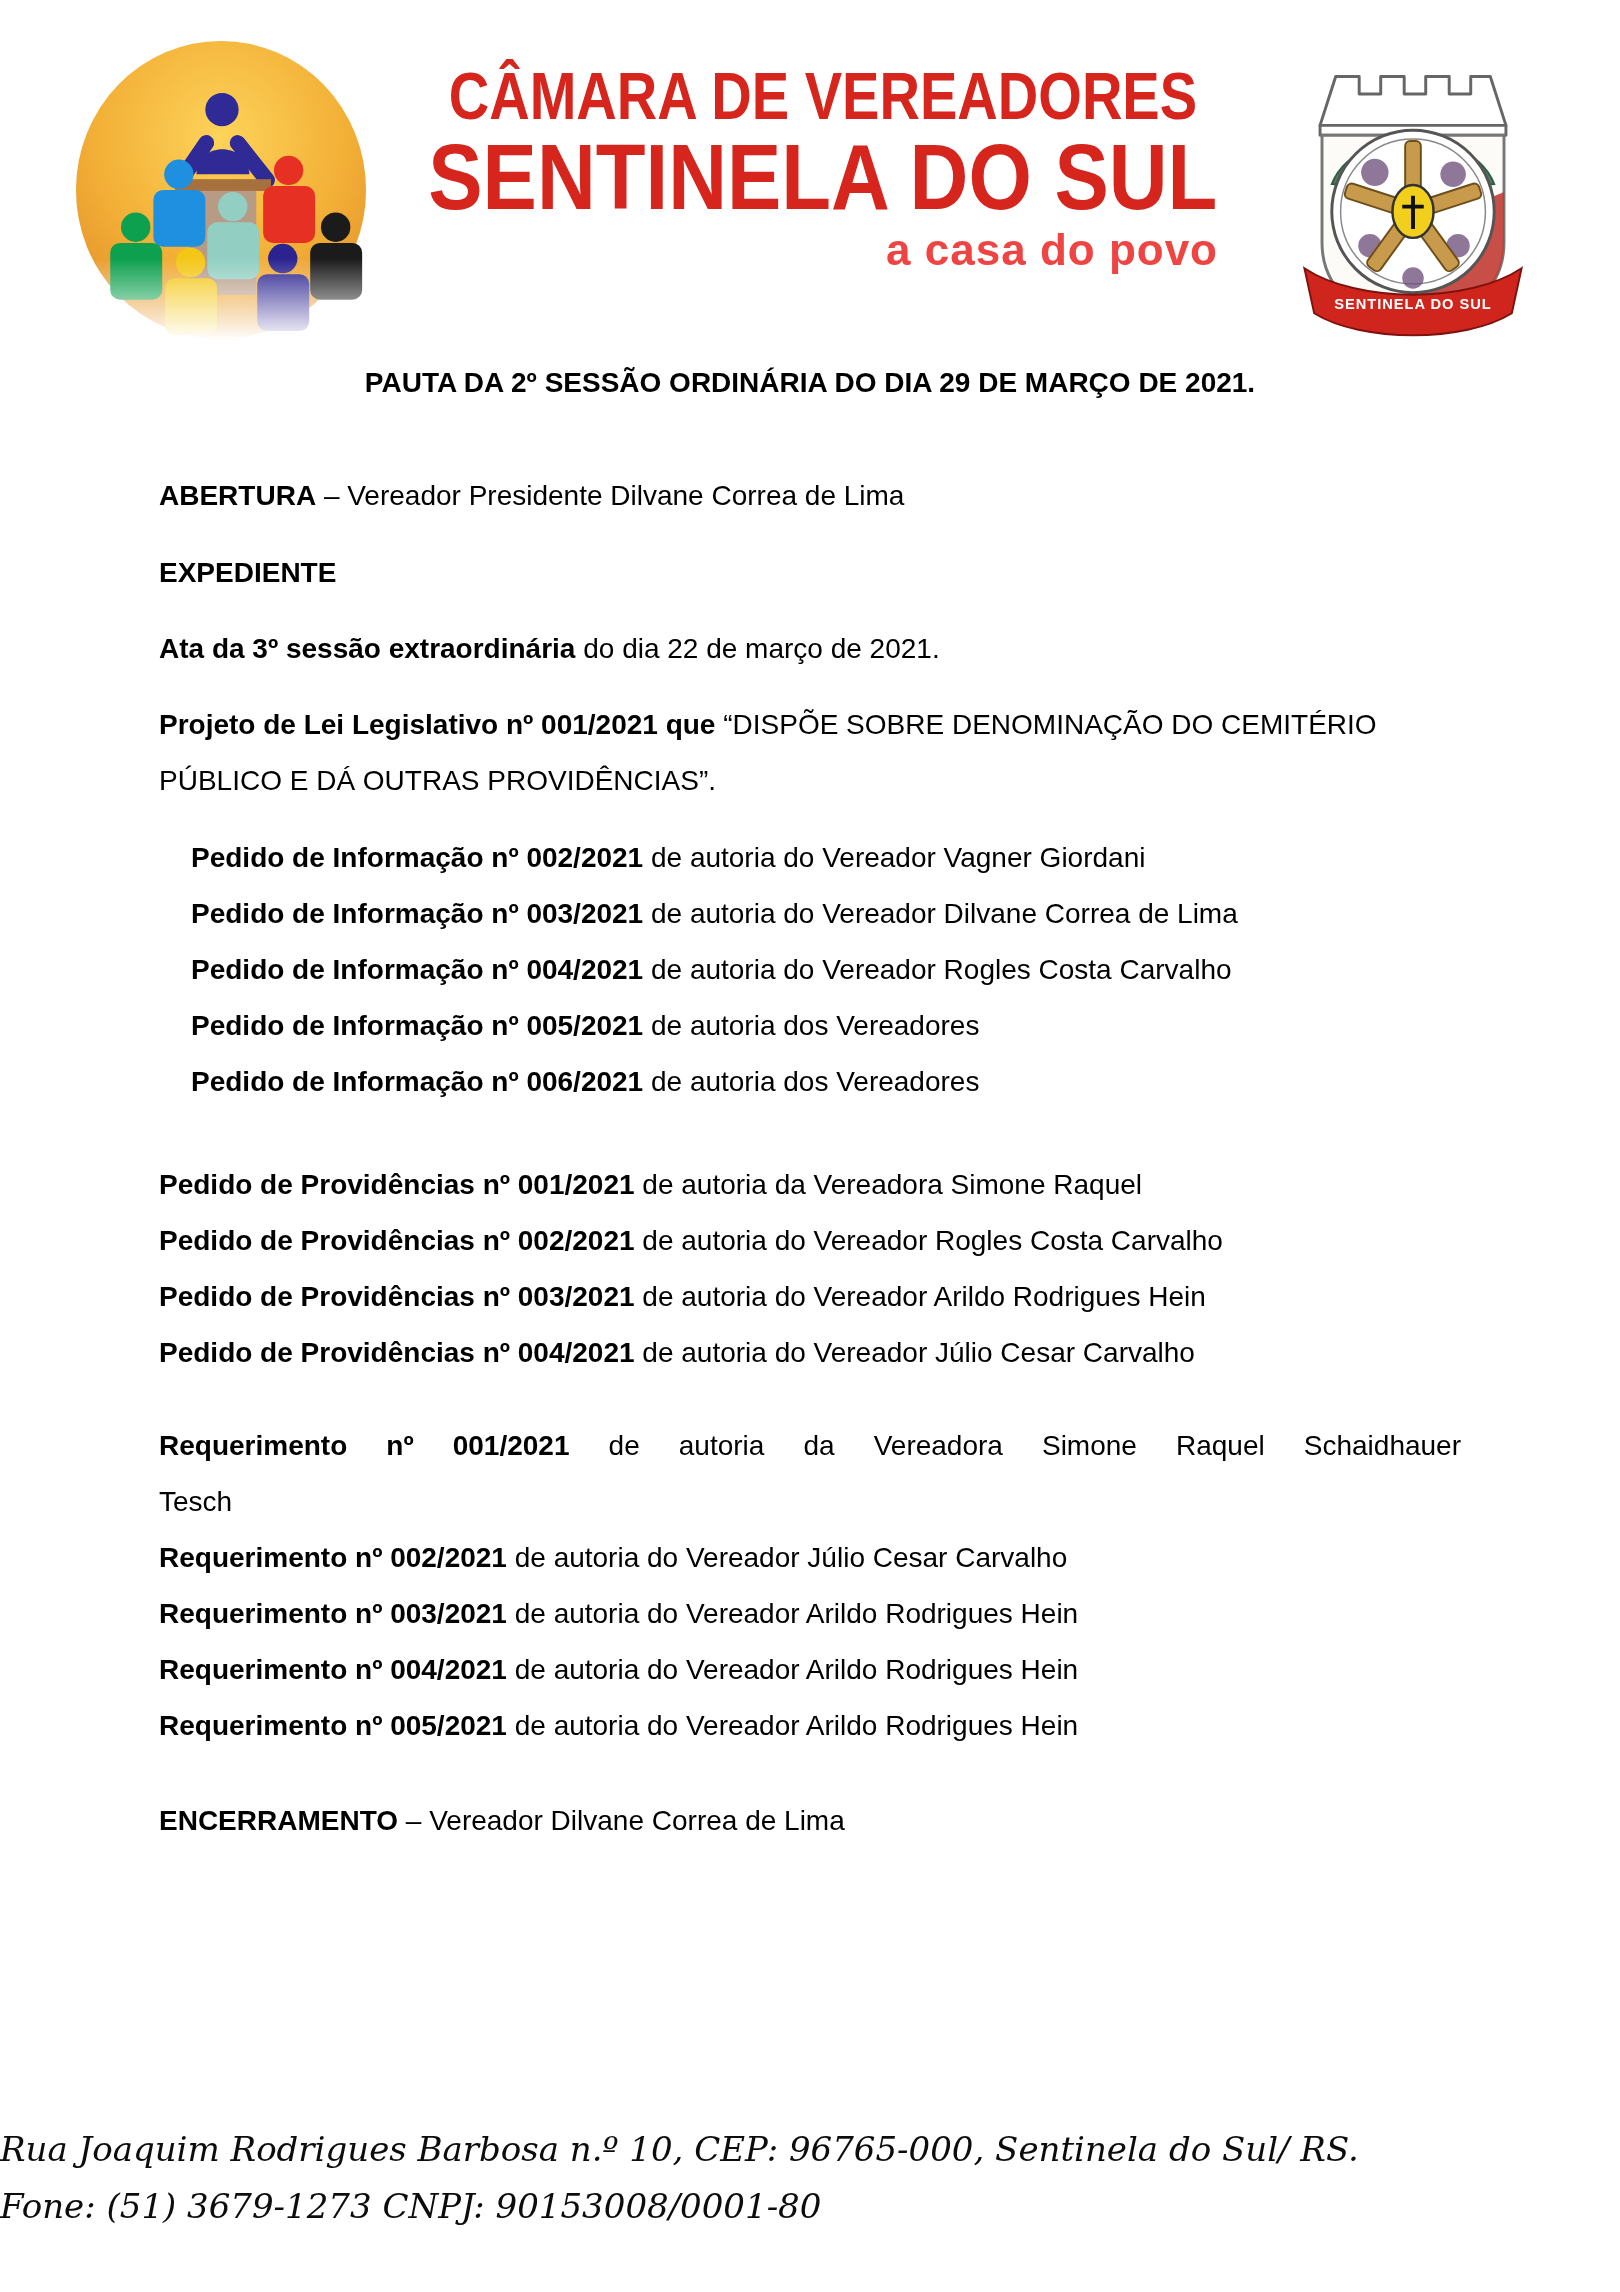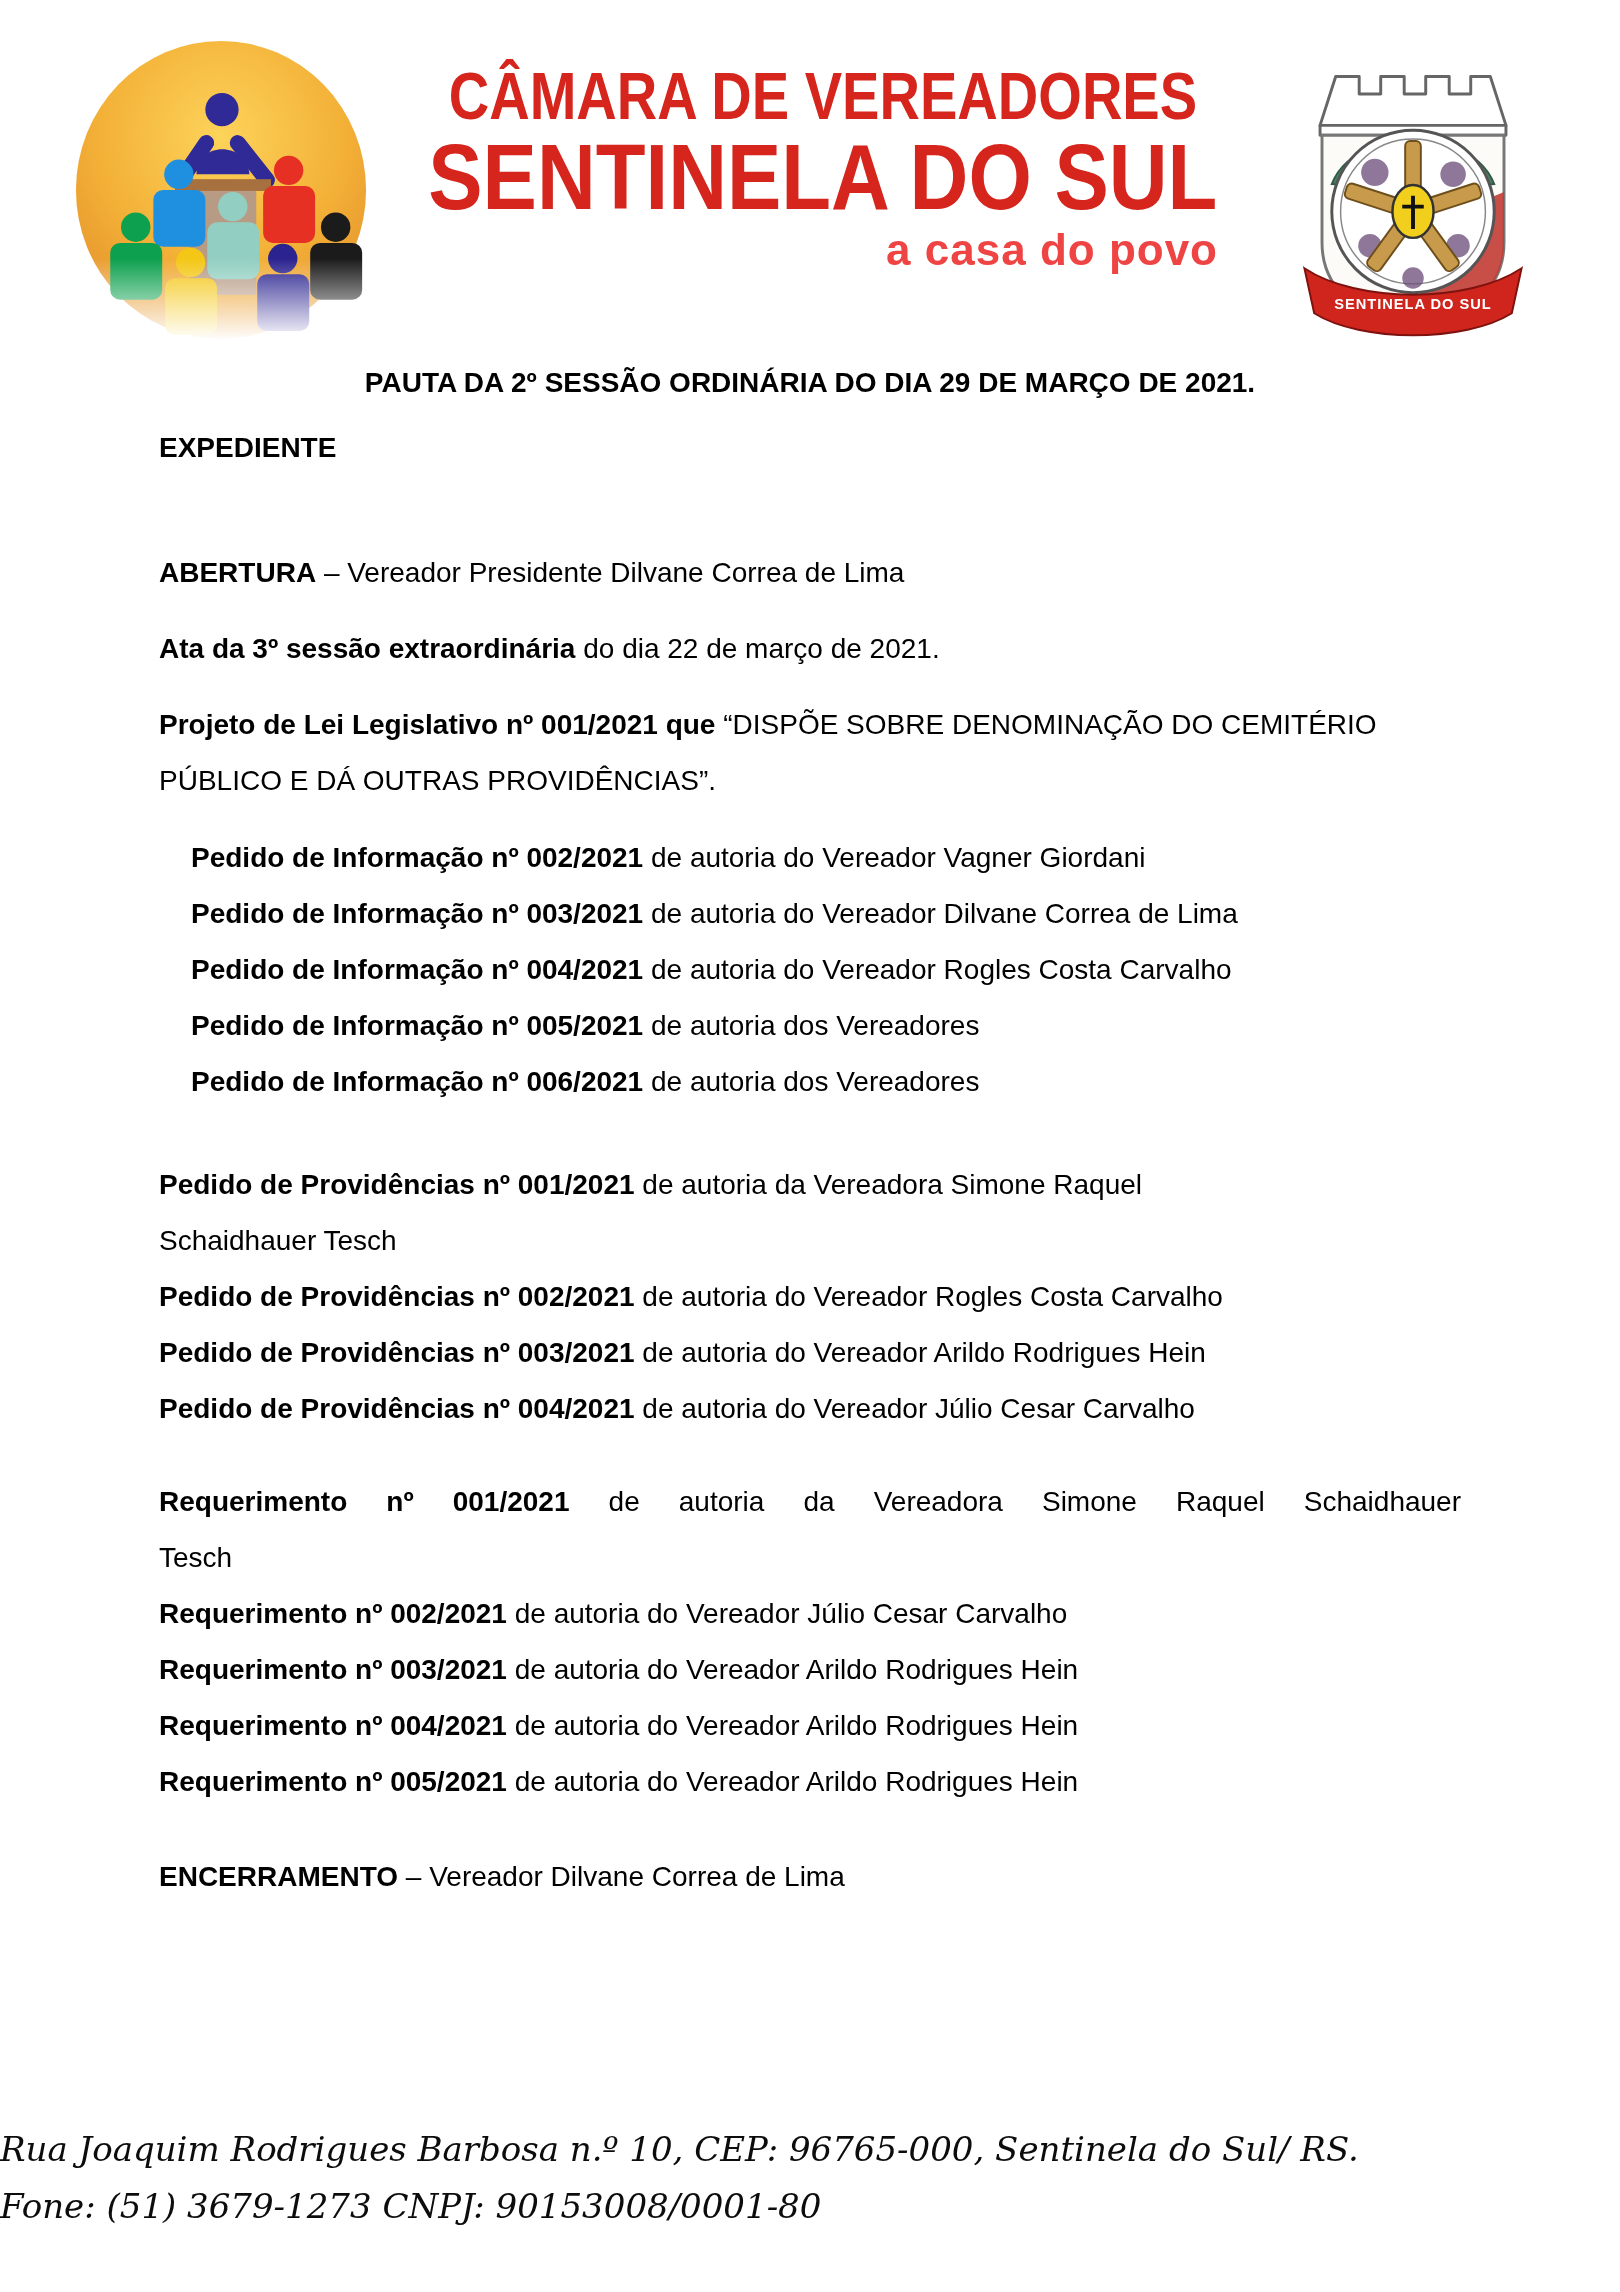--- a/index.html
+++ b/index.html
@@ -177,38 +177,38 @@
           <text x="139" y="280" text-anchor="middle" font-family="Liberation Sans, sans-serif" font-size="15" font-weight="bold" fill="#ffffff" letter-spacing="1">SENTINELA DO SUL</text>
         </g>
       </svg>
     </div>
   </div>
 
   <div class="doc-title">PAUTA DA 2º SESSÃO ORDINÁRIA DO DIA 29 DE MARÇO DE 2021.</div>
 
   <div class="content">
 
+    <p class="line abertura"><span class="b">ABERTURA</span><span> – Vereador Presidente Dilvane Correa de Lima</span></p>
+
     <p class="line expediente"><span class="b">EXPEDIENTE</span></p>
-
-    <p class="line abertura"><span class="b">ABERTURA</span><span> – Vereador Presidente Dilvane Correa de Lima</span></p>
 
     <p class="line ata"><span class="b">Ata da 3º sessão extraordinária</span><span> do dia 22 de março de 2021.</span></p>
 
     <p class="line projeto"><span class="b">Projeto de Lei Legislativo nº 001/2021 que</span><span> “DISPÕE SOBRE DENOMINAÇÃO DO CEMITÉRIO PÚBLICO E DÁ OUTRAS PROVIDÊNCIAS”.</span></p>
 
     <div class="list-info">
       <p class="line"><span class="b">Pedido de Informação nº 002/2021</span><span> de autoria do Vereador Vagner Giordani</span></p>
       <p class="line"><span class="b">Pedido de Informação nº 003/2021</span><span> de autoria do Vereador Dilvane Correa de Lima</span></p>
       <p class="line"><span class="b">Pedido de Informação nº 004/2021</span><span> de autoria do Vereador Rogles Costa Carvalho</span></p>
       <p class="line"><span class="b">Pedido de Informação nº 005/2021</span><span> de autoria dos Vereadores</span></p>
       <p class="line"><span class="b">Pedido de Informação nº 006/2021</span><span> de autoria dos Vereadores</span></p>
     </div>
 
     <div class="list-prov">
-      <p class="line"><span class="b">Pedido de Providências nº 001/2021</span><span> de autoria da Vereadora Simone Raquel</span><span class="wrap-line">Schaidhauer Tesch</span></p>
+      <p class="line"><span class="b">Pedido de Providências nº 001/2021</span><span> de autoria da Vereadora Simone Raquel</span></p>
       <p class="line"><span class="b">Pedido de Providências nº 002/2021</span><span> de autoria do Vereador Rogles Costa Carvalho</span></p>
       <p class="line"><span class="b">Pedido de Providências nº 003/2021</span><span> de autoria do Vereador Arildo Rodrigues Hein</span></p>
       <p class="line"><span class="b">Pedido de Providências nº 004/2021</span><span> de autoria do Vereador Júlio Cesar Carvalho</span></p>
     </div>
 
     <div class="list-req">
       <p class="line">
           <span class="jfill"><span class="b">Requerimento nº 001/2021</span><span> de autoria da Vereadora Simone Raquel Schaidhauer</span></span>
           <span class="wrap-line">Tesch</span>
         </p>

